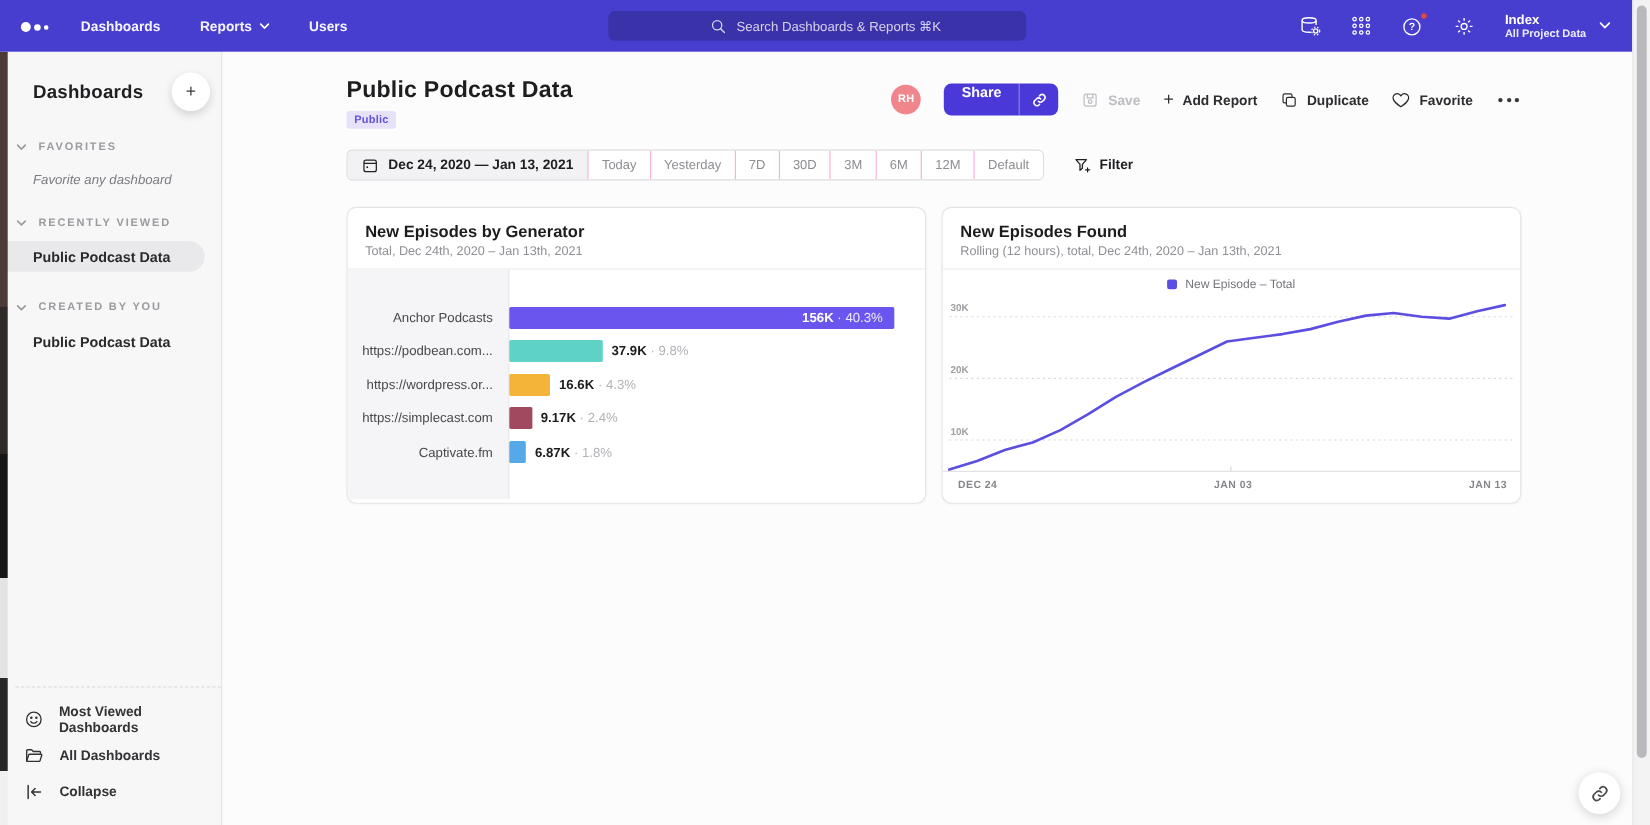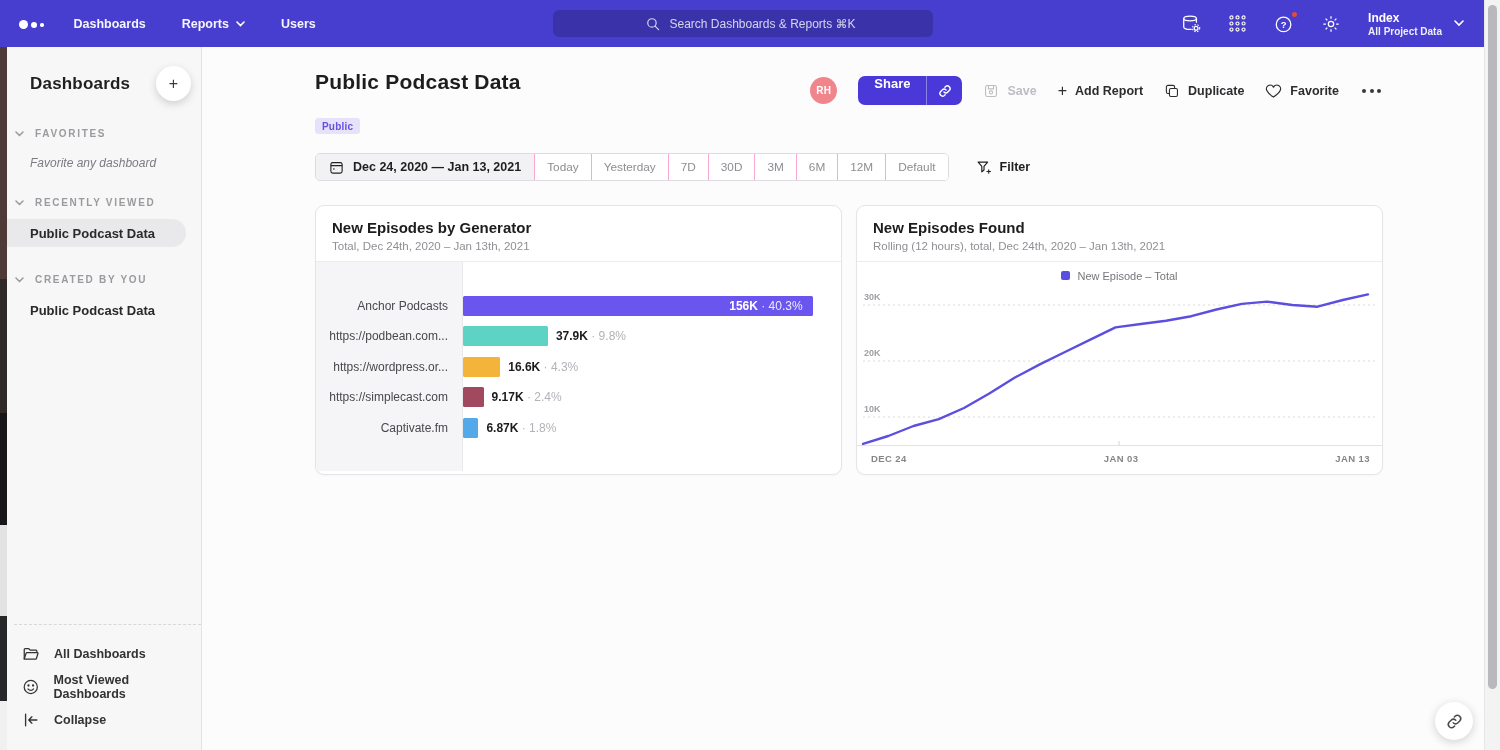--- a/index.html
+++ b/index.html
@@ -45,21 +45,21 @@
   .sb-item.active { background:#e9e9ec; border-radius:0 20px 20px 0; width:186px; }
   .sb-footer { margin-top:auto; border-top:1px dashed #d8d8db; margin-left:14px; padding:12px 0 14px 8px; }
   .sb-foot-item { display:flex; align-items:center; gap:14px; height:33px; font-size:12.5px; font-weight:700; color:#333336; cursor:pointer; }
 
   
   .main { position:absolute; left:202px; top:47px; right:16px; bottom:0; background:#fcfcfd; overflow:hidden; }
   .content { padding:23px 0 0 113px; width:1181px; }
   .title-row { display:flex; align-items:flex-start; width:1068px; }
   .title-block {}
   .page-title { font-size:21px; font-weight:800; color:#1d1d1f; letter-spacing:.2px; }
-  .badge { display:inline-block; margin-top:24px; background:#e7e2fa; color:#6452dc; font-size:10px; font-weight:700;
+  .badge { display:inline-block; margin-top:7px; background:#e7e2fa; color:#6452dc; font-size:10px; font-weight:700;
            padding:2.5px 7px; border-radius:3px; letter-spacing:.2px; }
   .actions { margin-left:auto; display:flex; align-items:center; gap:21px; margin-top:6px; }
   .avatar { width:27px; height:27px; border-radius:50%; background:#f0868b; color:#fff; font-size:10px; font-weight:700;
             display:flex; align-items:center; justify-content:center; letter-spacing:.3px; cursor:pointer; }
   .share-group { display:flex; align-items:stretch; height:29px; border-radius:7px; overflow:hidden; background:#4a39d8; color:#fff; cursor:pointer; }
   .share-main { padding:0 16px; display:flex; align-items:flex-start; font-size:13px; font-weight:700; border-right:1px solid rgba(255,255,255,.38); }
   .share-link { width:35px; display:flex; align-items:center; justify-content:center; }
   .action { display:flex; align-items:center; gap:8px; font-size:12.5px; font-weight:700; color:#2d2d30; cursor:pointer; white-space:nowrap; }
   .action.disabled { color:#bdbdc2; cursor:default; }
   .plus-glyph { font-size:16px; font-weight:400; line-height:1; }
@@ -224,34 +224,34 @@
         </svg>
       <span>CREATED BY YOU</span>
     </div>
     <div class="sb-item">
       <span>Public Podcast Data</span>
     </div>
   </div>
 
   <div class="sb-footer">
     <div class="sb-foot-item">
-      <svg width="18" height="18" viewBox="0 0 20 20" fill="none" stroke="#333" stroke-width="1.4" stroke-linejoin="round">
-        <path d="M2.5 15.5V5a1 1 0 0 1 1-1h4l1.7 1.8h6.3a1 1 0 0 1 1 1v1.2"></path>
-        <path d="M2.5 15.5l2-6.2a1 1 0 0 1 .95-.7h11.6a.7.7 0 0 1 .67.9l-1.7 5.5a1 1 0 0 1-.95.7H2.5z"></path>
-      </svg>
-      <span>All Dashboards</span>
-    </div>
-    <div class="sb-foot-item">
       <svg width="18" height="18" viewBox="0 0 20 20" fill="none" stroke="#333" stroke-width="1.4">
         <circle cx="10" cy="10" r="7.5"></circle>
         <circle cx="7.4" cy="8.3" r=".6" fill="#333"></circle>
           <circle cx="12.6" cy="8.3" r=".6" fill="#333"></circle>
         <path d="M6.8 12.2c.8 1.1 1.9 1.7 3.2 1.7s2.4-.6 3.2-1.7" stroke-linecap="round"></path>
       </svg>
       <span>Most Viewed Dashboards</span>
+    </div>
+    <div class="sb-foot-item">
+      <svg width="18" height="18" viewBox="0 0 20 20" fill="none" stroke="#333" stroke-width="1.4" stroke-linejoin="round">
+        <path d="M2.5 15.5V5a1 1 0 0 1 1-1h4l1.7 1.8h6.3a1 1 0 0 1 1 1v1.2"></path>
+        <path d="M2.5 15.5l2-6.2a1 1 0 0 1 .95-.7h11.6a.7.7 0 0 1 .67.9l-1.7 5.5a1 1 0 0 1-.95.7H2.5z"></path>
+      </svg>
+      <span>All Dashboards</span>
     </div>
     <div class="sb-foot-item">
       <svg width="18" height="18" viewBox="0 0 20 20" fill="none" stroke="#333" stroke-width="1.5" stroke-linecap="round" stroke-linejoin="round">
         <path d="M4 3.5v13M16.5 10H8M11 6.5L7.5 10l3.5 3.5"></path>
       </svg>
       <span>Collapse</span>
     </div>
   </div>
 </aside>
 

